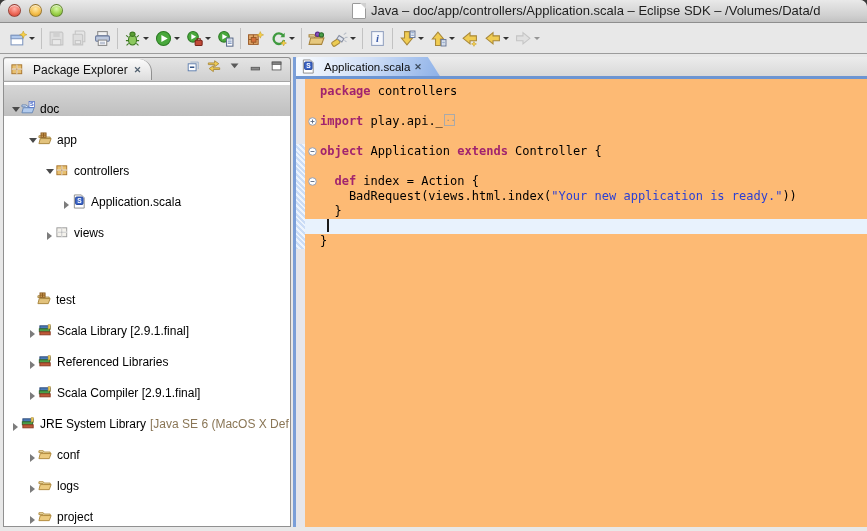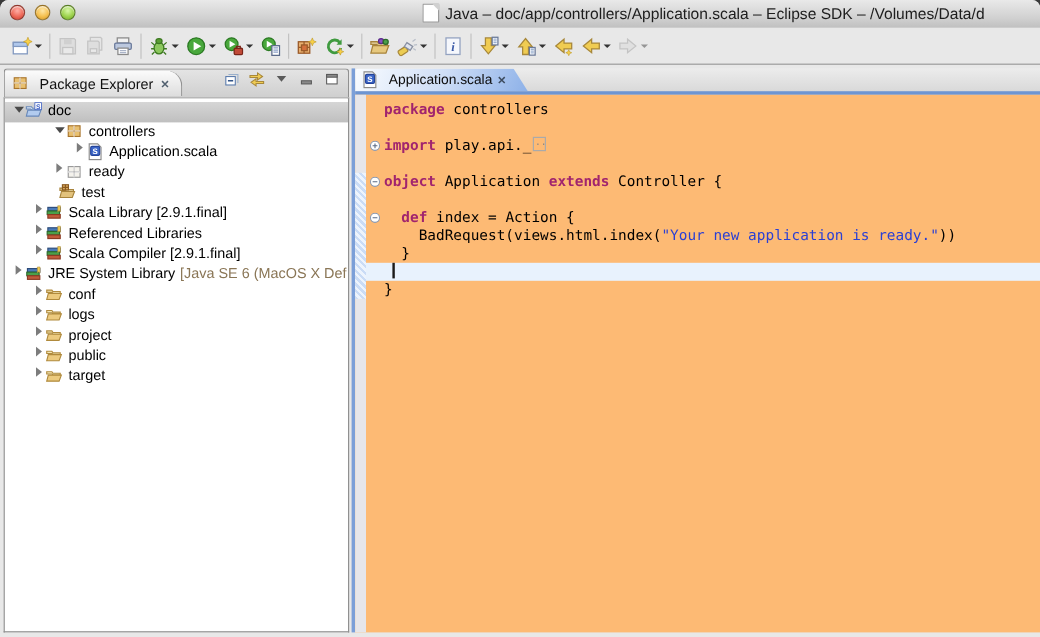--- a/index.html
+++ b/index.html
@@ -8,21 +8,21 @@
   
   .titlebar{position:relative;height:22px;flex:0 0 22px;
     background:linear-gradient(#e9e9e9,#d0d0d0 70%,#c2c2c2);
     border-bottom:1px solid #8e8e8e;border-radius:7px 7px 0 0;}
   .lights{position:absolute;left:8px;top:4px;display:flex;gap:8px;}
   .light{width:13px;height:13px;border-radius:50%;border:1px solid rgba(0,0,0,.35);box-sizing:border-box;
          box-shadow:inset 0 1px 1px rgba(255,255,255,.7);}
   .light.red{background:radial-gradient(circle at 50% 35%,#ffb0a8,#ee6a5a 55%,#c8382a);}
   .light.yellow{background:radial-gradient(circle at 50% 35%,#ffe8a8,#f5c04f 55%,#cf9420);}
   .light.green{background:radial-gradient(circle at 50% 35%,#d8f8a8,#9ed34e 55%,#6fa822);}
-  .title-wrap{position:absolute;left:352px;right:0;top:3px;height:16px;display:flex;align-items:center;
+  .title-wrap{position:absolute;left:352px;right:0;top:3px;height:16px;display:flex;
               overflow:hidden;white-space:nowrap;}
   .doc-icon{width:12px;height:14px;background:#fff;border:1px solid #9a9a9a;border-radius:1px;margin-right:5px;
             position:relative;flex:0 0 12px;}
   .doc-icon:before{content:"";position:absolute;right:-1px;top:-1px;border:3px solid;
             border-color:#d0d0d0 #d0d0d0 transparent transparent;}
   .title-text{font-size:13px;font-weight:500;color:#1d1d1d;}
   
   .toolbar{height:30px;flex:0 0 30px;background:#e8e8e8;border-bottom:1px solid #9c9c9c;
            display:flex;align-items:center;padding-left:4px;}
   .tb-group{display:flex;align-items:center;padding:0 3px;}
@@ -40,21 +40,21 @@
     border-radius:3px 3px 0 0;}
   .pe-tab{display:flex;align-items:center;gap:4px;height:21px;padding:0 10px 0 6px;
     background:linear-gradient(#fbfbfb,#dddddd);border-right:1px solid #909090;
     border-radius:2px 13px 0 0;font-size:12px;color:#111;}
   .pe-tab .x{font-size:9px;font-weight:bold;color:#51606f;margin-left:2px;}
   .pe-hicons{margin-left:auto;display:flex;align-items:center;gap:3px;padding:0 4px 3px 0;}
   .pe-hicons .hbtn{width:18px;height:16px;display:flex;align-items:center;justify-content:center;}
   .pe-hicons svg{width:14px;height:14px;}
   .pe-body{flex:1;background:#fff;border:1px solid #909090;border-top:1px solid #a6a6a6;
            overflow:hidden;padding-top:3px;}
-  .tree-row{height:17px;display:flex;align-items:flex-start;font-size:12px;color:#000;white-space:nowrap;}
+  .tree-row{height:31px;display:flex;align-items:flex-end;font-size:12px;color:#000;white-space:nowrap;}
   .tree-row.sel{background:linear-gradient(#d6d6d6,#bfbfbf);}
   .arr{width:11px;flex:0 0 11px;display:flex;align-items:center;justify-content:center;}
   .arr.down:before{content:"";border:4px solid transparent;border-top:5px solid #4a4a4a;margin-top:4px;}
   .arr.right:before{content:"";border:4px solid transparent;border-left:5px solid #7c7c7c;margin-left:4px;}
   .t-ico{width:16px;height:15px;flex:0 0 16px;margin-right:3px;}
   .t-ico svg{width:15px;height:15px;display:block;}
   .t-dec{color:#8a7656;margin-left:4px;}
   
   .ed{flex:1;min-width:0;margin-left:2px;display:flex;flex-direction:column;
       border-left:3px solid #7b9fd8;}
@@ -339,20 +339,32 @@
             <span class="t-ico">
               <svg viewBox="0 0 16 16" xmlns="http://www.w3.org/2000/svg">
                 <path d="M1 4.2h4.6l1 1.4H11v1.6H5.8l-1-1H1z" fill="#dae6f6" stroke="#6888b8"></path>
                 <path d="M2.4 7.2H14l-2 5.4H1z" fill="#b2cbee" stroke="#6888b8"></path>
                 <rect x="8.6" y="0.6" width="5.8" height="6.2" fill="#fff" stroke="#3c5fc4" stroke-width=".7"></rect>
                 <text x="11.5" y="5.8" text-anchor="middle" font-size="6" font-weight="bold" fill="#3c5fc4" font-family="Liberation Sans,sans-serif">S</text>
               </svg>
             </span>
             <span>doc</span>
           </div>
+          <div class="tree-row" style="padding-left: 23px;">
+            <span class="arr down"></span>
+            <span class="t-ico">
+              <svg viewBox="0 0 16 16" xmlns="http://www.w3.org/2000/svg">
+                <path d="M1 4h4.6l1 1.4H13v1.6H6.6l-1-1H1z" fill="#ead9a8" stroke="#a8843c"></path>
+                <path d="M2.4 7H14l-2 5.4H1z" fill="#e2c27c" stroke="#a8843c"></path>
+                <rect x="3.2" y="1" width="5.4" height="4.6" fill="#d8a85c" stroke="#8a5a20"></rect>
+                <path d="M5.9 1v4.6M3.2 3.3h5.4" stroke="#8a5a20"></path>
+              </svg>
+            </span>
+            <span>app</span>
+          </div>
           <div class="tree-row" style="padding-left: 40px;">
             <span class="arr down"></span>
             <span class="t-ico">
               <svg viewBox="0 0 16 16" xmlns="http://www.w3.org/2000/svg">
                 <rect x="2" y="3" width="10.5" height="9.5" fill="#e8c070" stroke="#a8742c"></rect>
                 <path d="M7.2 3v9.5M2 7.7h10.5" stroke="#fff" stroke-width="1.4"></path>
                 <path d="M7.2 3v9.5M2 7.7h10.5" stroke="#a8742c" stroke-width=".6"></path>
               </svg>
             </span>
             <span>controllers</span>
@@ -370,23 +382,23 @@
           </div>
           <div class="tree-row" style="padding-left: 40px;">
             <span class="arr right"></span>
             <span class="t-ico">
               <svg viewBox="0 0 16 16" xmlns="http://www.w3.org/2000/svg">
                 <rect x="2" y="3" width="10.5" height="9.5" fill="#f4f2ec" stroke="#9a9a9a"></rect>
                 <path d="M7.2 3v9.5M2 7.7h10.5" stroke="#fff" stroke-width="1.4"></path>
                 <path d="M7.2 3v9.5M2 7.7h10.5" stroke="#9a9a9a" stroke-width=".6"></path>
               </svg>
             </span>
-            <span>ready</span>
-          </div>
-          <div class="tree-row" style="padding-left: 34px;">
+            <span>views</span>
+          </div>
+          <div class="tree-row" style="padding-left: 22px; margin-top: 36px;">
             <span class="arr "></span>
             <span class="t-ico">
               <svg viewBox="0 0 16 16" xmlns="http://www.w3.org/2000/svg">
                 <path d="M1 4h4.6l1 1.4H13v1.6H6.6l-1-1H1z" fill="#ead9a8" stroke="#a8843c"></path>
                 <path d="M2.4 7H14l-2 5.4H1z" fill="#e2c27c" stroke="#a8843c"></path>
                 <rect x="3.2" y="1" width="5.4" height="4.6" fill="#d8a85c" stroke="#8a5a20"></rect>
                 <path d="M5.9 1v4.6M3.2 3.3h5.4" stroke="#8a5a20"></path>
               </svg>
             </span>
             <span>test</span>

